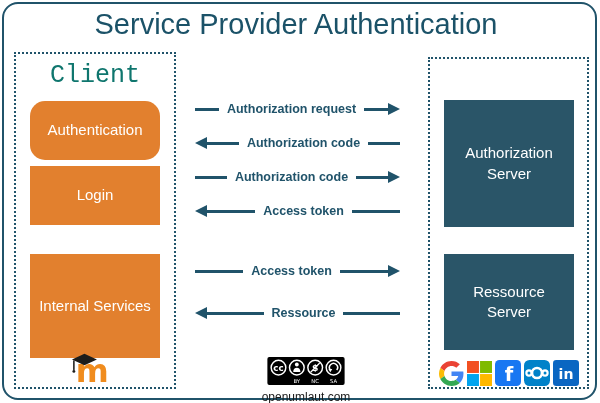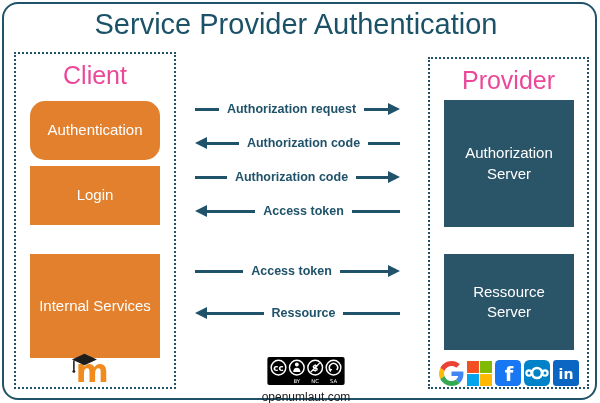--- a/index.html
+++ b/index.html
@@ -6,21 +6,21 @@
   #canvas{position:relative;width:600px;height:403px;background:#fff;
           font-family:"Liberation Sans",sans-serif;overflow:hidden;}
   .frame{position:absolute;left:2px;top:2px;right:3px;bottom:3px;
          border:2.5px solid #20536A;border-radius:16px;}
   .title{position:absolute;top:8px;left:0;right:8px;text-align:center;
          font-size:29px;color:#1B5268;}
   
   .panel{position:absolute;border:2.5px dotted #20536A;}
   #client-panel{left:14px;top:52px;width:158px;height:333px;}
   #provider-panel{left:428px;top:57px;width:157px;height:328px;}
-  .panel-label{text-align:center;font-size:25px;color:#ec4899;margin-top:7px;}
+  .panel-label{text-align:center;font-size:25px;color:#0f766e;margin-top:7px;font-family:Liberation Mono, monospace;}
   
   .node{position:absolute;left:14px;width:130px;color:#fff;display:flex;
         align-items:center;justify-content:center;text-align:center;
         font-size:15px;line-height:1.35;padding:0 6px;box-sizing:border-box;}
   .node.orange{background:#E2802E;}
   .node.teal{background:#2A5568;}
   #box-auth{top:47px;height:59px;border-radius:15px;}
   #box-login{top:112px;height:59px;}
   #box-internal{top:200px;height:104px;}
   #box-authserver{top:41px;height:127px;}
@@ -104,21 +104,20 @@
     <div class="head-r"></div>
   </div>
   <div class="arrow-row" id="arrow-5">
     <div class="head-l"></div>
     <div class="seg"></div>
     <span class="alabel">Ressource</span>
     <div class="seg"></div>
   </div>
 
   <div class="panel" id="provider-panel">
-    <div class="panel-label">Provider</div>
     <div class="node teal" id="box-authserver">
       <span>Authorization Server</span>
     </div>
     <div class="node teal" id="box-resserver">
       <span>Ressource Server</span>
     </div>
     <div class="provider-logos">
       <svg width="25" height="25" viewBox="0 0 48 48">
         <path fill="#EA4335" d="M24 9.5c3.54 0 6.71 1.22 9.21 3.6l6.85-6.85C35.9 2.38 30.47 0 24 0 14.62 0 6.51 5.38 2.56 13.22l7.98 6.19C12.43 13.72 17.74 9.5 24 9.5z"></path>
         <path fill="#4285F4" d="M46.98 24.55c0-1.57-.15-3.09-.38-4.55H24v9.02h12.94c-.58 2.96-2.26 5.48-4.78 7.18l7.73 6c4.51-4.18 7.09-10.36 7.09-17.65z"></path>

